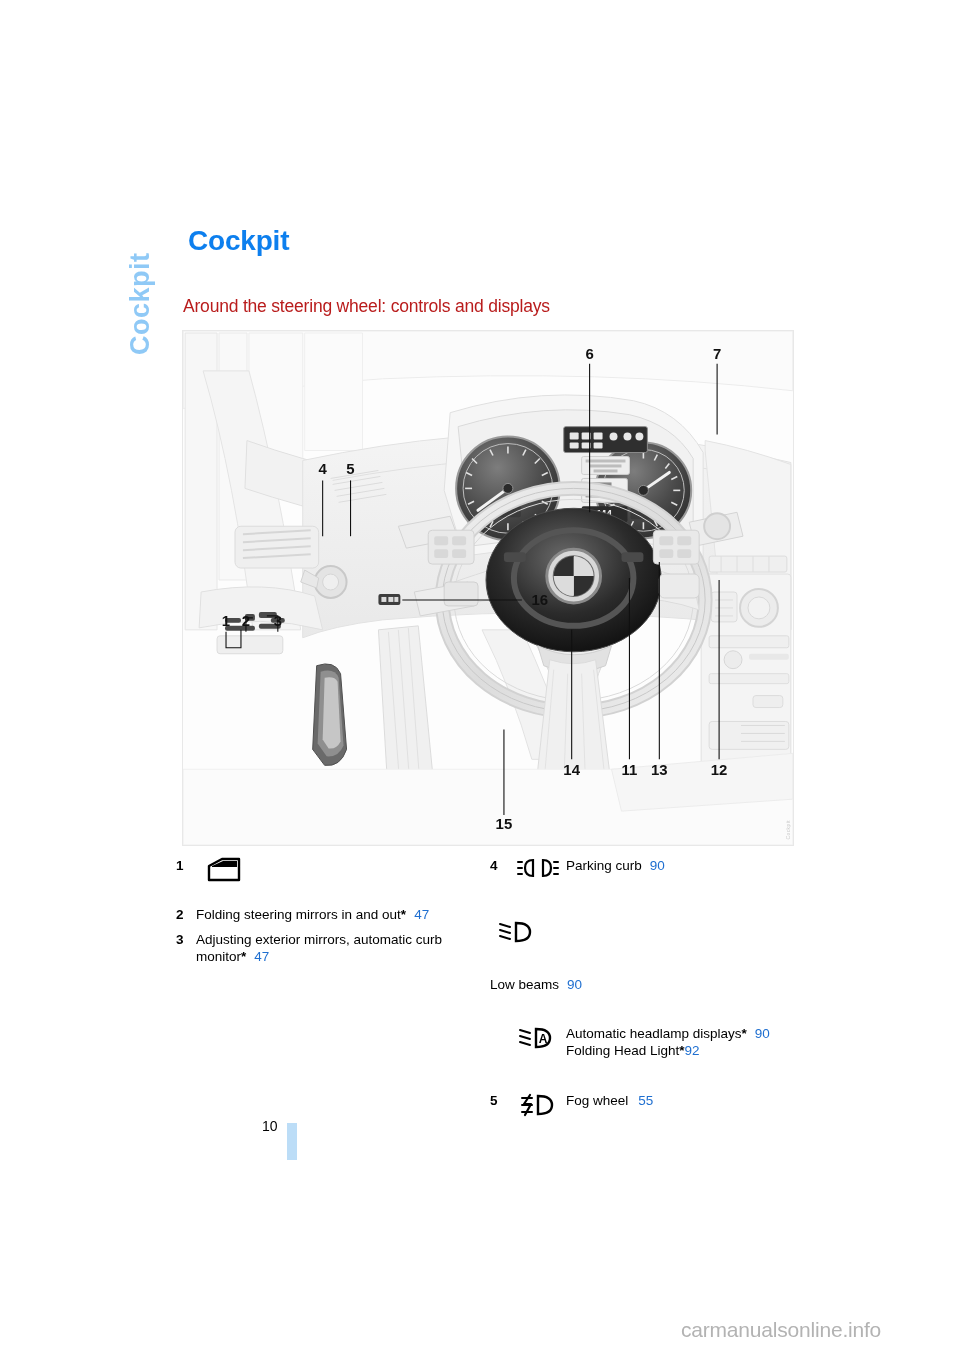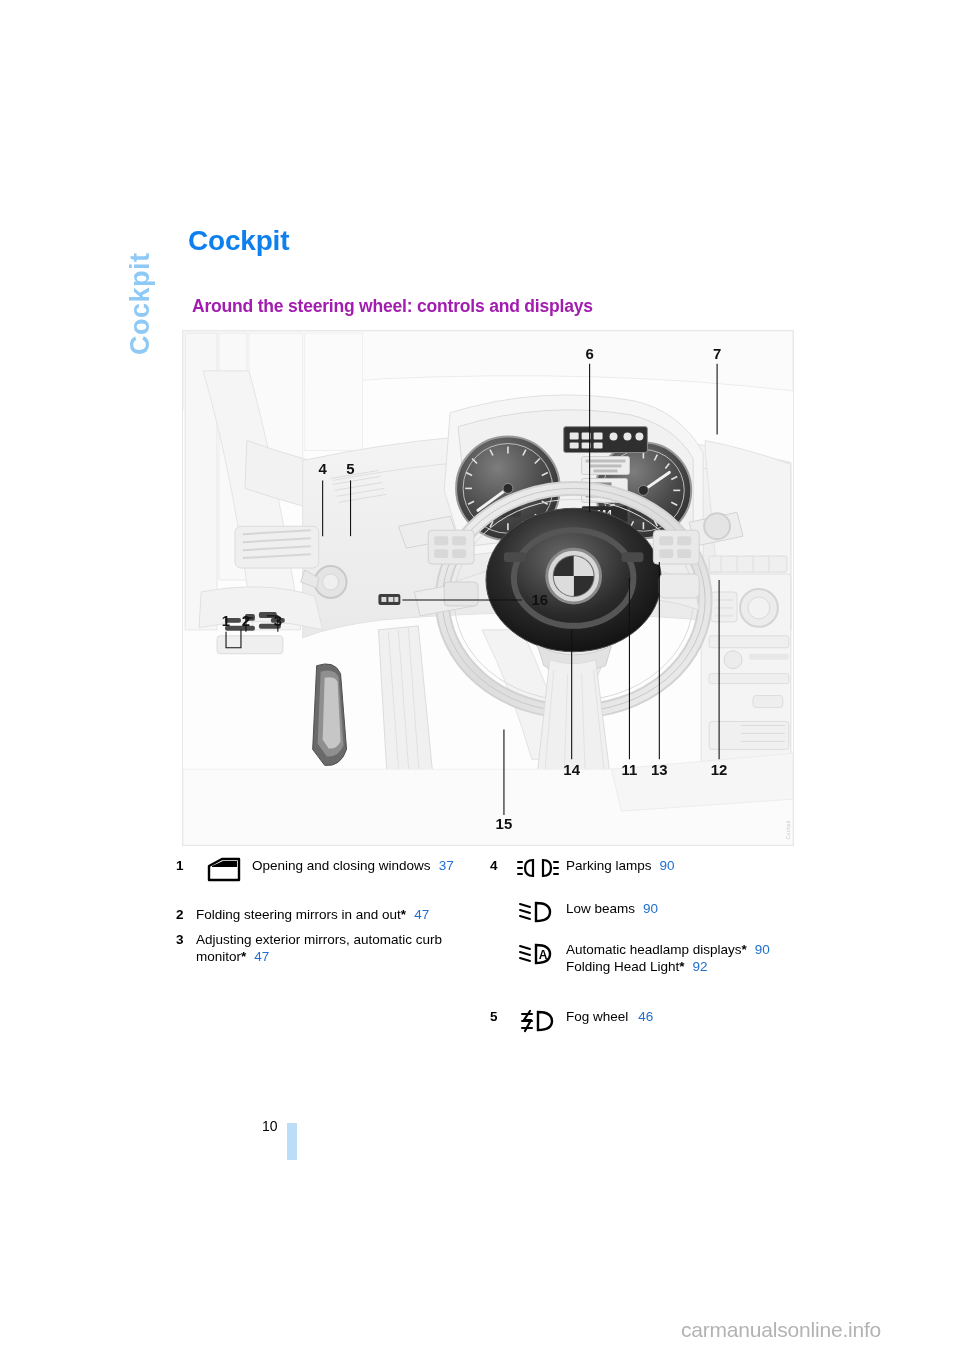--- a/index.html
+++ b/index.html
@@ -27,22 +27,22 @@
     color: #8fc9f6;
   }
 
   
   .h1 {
     position: absolute; left: 188px; top: 225px;
     font-size: 28px; font-weight: bold; color: #0d7fee;
     letter-spacing: -0.2px;
   }
   .h2 {
-    position: absolute; left: 192px; top: 296px;
-    font-size: 17.5px; font-weight: bold; color: #a21caf;
+    position: absolute; left: 183px; top: 296px;
+    font-size: 17.5px; font-weight: normal; color: #b91c1c;
     letter-spacing: -0.2px;
   }
 
   
   .figure {
     position: absolute; left: 182px; top: 330px;
     width: 612px; height: 516px;
     background: #fdfdfd;
     border: 1px solid #e8e8e8;
     overflow: hidden;
@@ -426,23 +426,20 @@
     <div class="col col-left">
 
       <div class="item" style="margin-bottom:22px;">
         <div class="num">1</div>
         <div class="ico">
           <svg width="36" height="26" viewBox="0 0 36 26">
             <path d="M3 9 L16 2 L33 2 L33 23 L3 23 Z" fill="none" stroke="#000" stroke-width="2.4" stroke-linejoin="round"></path>
             <path d="M6 9 L17 4 L31 4 L31 10 L6 10 Z" fill="#000"></path>
           </svg>
         </div>
-        <div class="txt">
-          <span>Opening and closing windows</span><span class="pg" style="margin-left:8px;">37</span>
-        </div>
       </div>
 
       <div class="item" style="margin-bottom:7px;">
         <div class="num">2</div>
         <div class="txt noico">
           <span>Folding steering mirrors in and out</span><span class="ast">*</span><span class="pg" style="margin-left:8px;">47</span>
         </div>
       </div>
 
       <div class="item">
@@ -466,25 +463,25 @@
               <path d="M2 5 L6 5"></path>
                 <path d="M2 11 L6 11"></path>
                 <path d="M2 17 L6 17"></path>
               <path d="M38 5 L42 5"></path>
                 <path d="M38 11 L42 11"></path>
                 <path d="M38 17 L42 17"></path>
             </g>
           </svg>
         </div>
         <div class="txt">
-          <span>Parking lamps</span><span class="pg" style="margin-left:8px;">90</span>
-        </div>
-      </div>
-
-      <div class="item indent" style="margin-bottom:16px;">
+          <span>Parking curb</span><span class="pg" style="margin-left:8px;">90</span>
+        </div>
+      </div>
+
+      <div class="item indent" style="margin-bottom:31px;flex-direction:column;">
         <div class="num"></div>
         <div class="ico">
           <svg width="44" height="24" viewBox="0 0 44 24">
             <path d="M20 3 L20 21 Q34 21 34 12 Q34 3 20 3 Z" fill="none" stroke="#000" stroke-width="2.4"></path>
             <g stroke="#000" stroke-width="2" stroke-linecap="round">
               <path d="M4 4 L14 7"></path>
                 <path d="M4 10 L14 13"></path>
                 <path d="M4 16 L14 19"></path>
             </g>
           </svg>
@@ -505,40 +502,40 @@
                 <path d="M4 17 L14 20"></path>
             </g>
             <text x="27" y="18" font-size="12" font-weight="bold" fill="#000" text-anchor="middle" font-family="Liberation Sans, sans-serif">A</text>
           </svg>
         </div>
         <div class="txt">
           <div>
             <span>Automatic headlamp displays</span><span class="ast">*</span><span class="pg" style="margin-left:8px;">90</span>
           </div>
           <div>
-            <span>Folding Head Light</span><span class="ast">*</span><span class="pg" style="margin-left:8px;">92</span>
+            <span>Folding Head Light</span><span class="ast">*</span><span class="pg" style="">92</span>
           </div>
         </div>
       </div>
 
       <div class="item">
         <div class="num">5</div>
         <div class="ico">
           <svg width="44" height="26" viewBox="0 0 44 26">
             <path d="M22 4 L22 22 Q36 22 36 13 Q36 4 22 4 Z" fill="none" stroke="#000" stroke-width="2.4"></path>
             <g stroke="#000" stroke-width="2" stroke-linecap="round">
               <path d="M6 6 L16 6"></path>
                 <path d="M6 13 L16 13"></path>
                 <path d="M6 20 L16 20"></path>
             </g>
             <path d="M14 3 L8 12 L15 12 L9 23" fill="none" stroke="#000" stroke-width="2.2" stroke-linecap="round" stroke-linejoin="round"></path>
           </svg>
         </div>
         <div class="txt">
-          <span>Fog wheel</span><span class="pg" style="margin-left:10px;">46</span>
+          <span>Fog wheel</span><span class="pg" style="margin-left:10px;">55</span>
         </div>
       </div>
 
     </div>
   </div>
 
   <div class="folio">10</div>
   <div class="folio-bar"></div>
   <div class="watermark">carmanualsonline.info</div>
 

